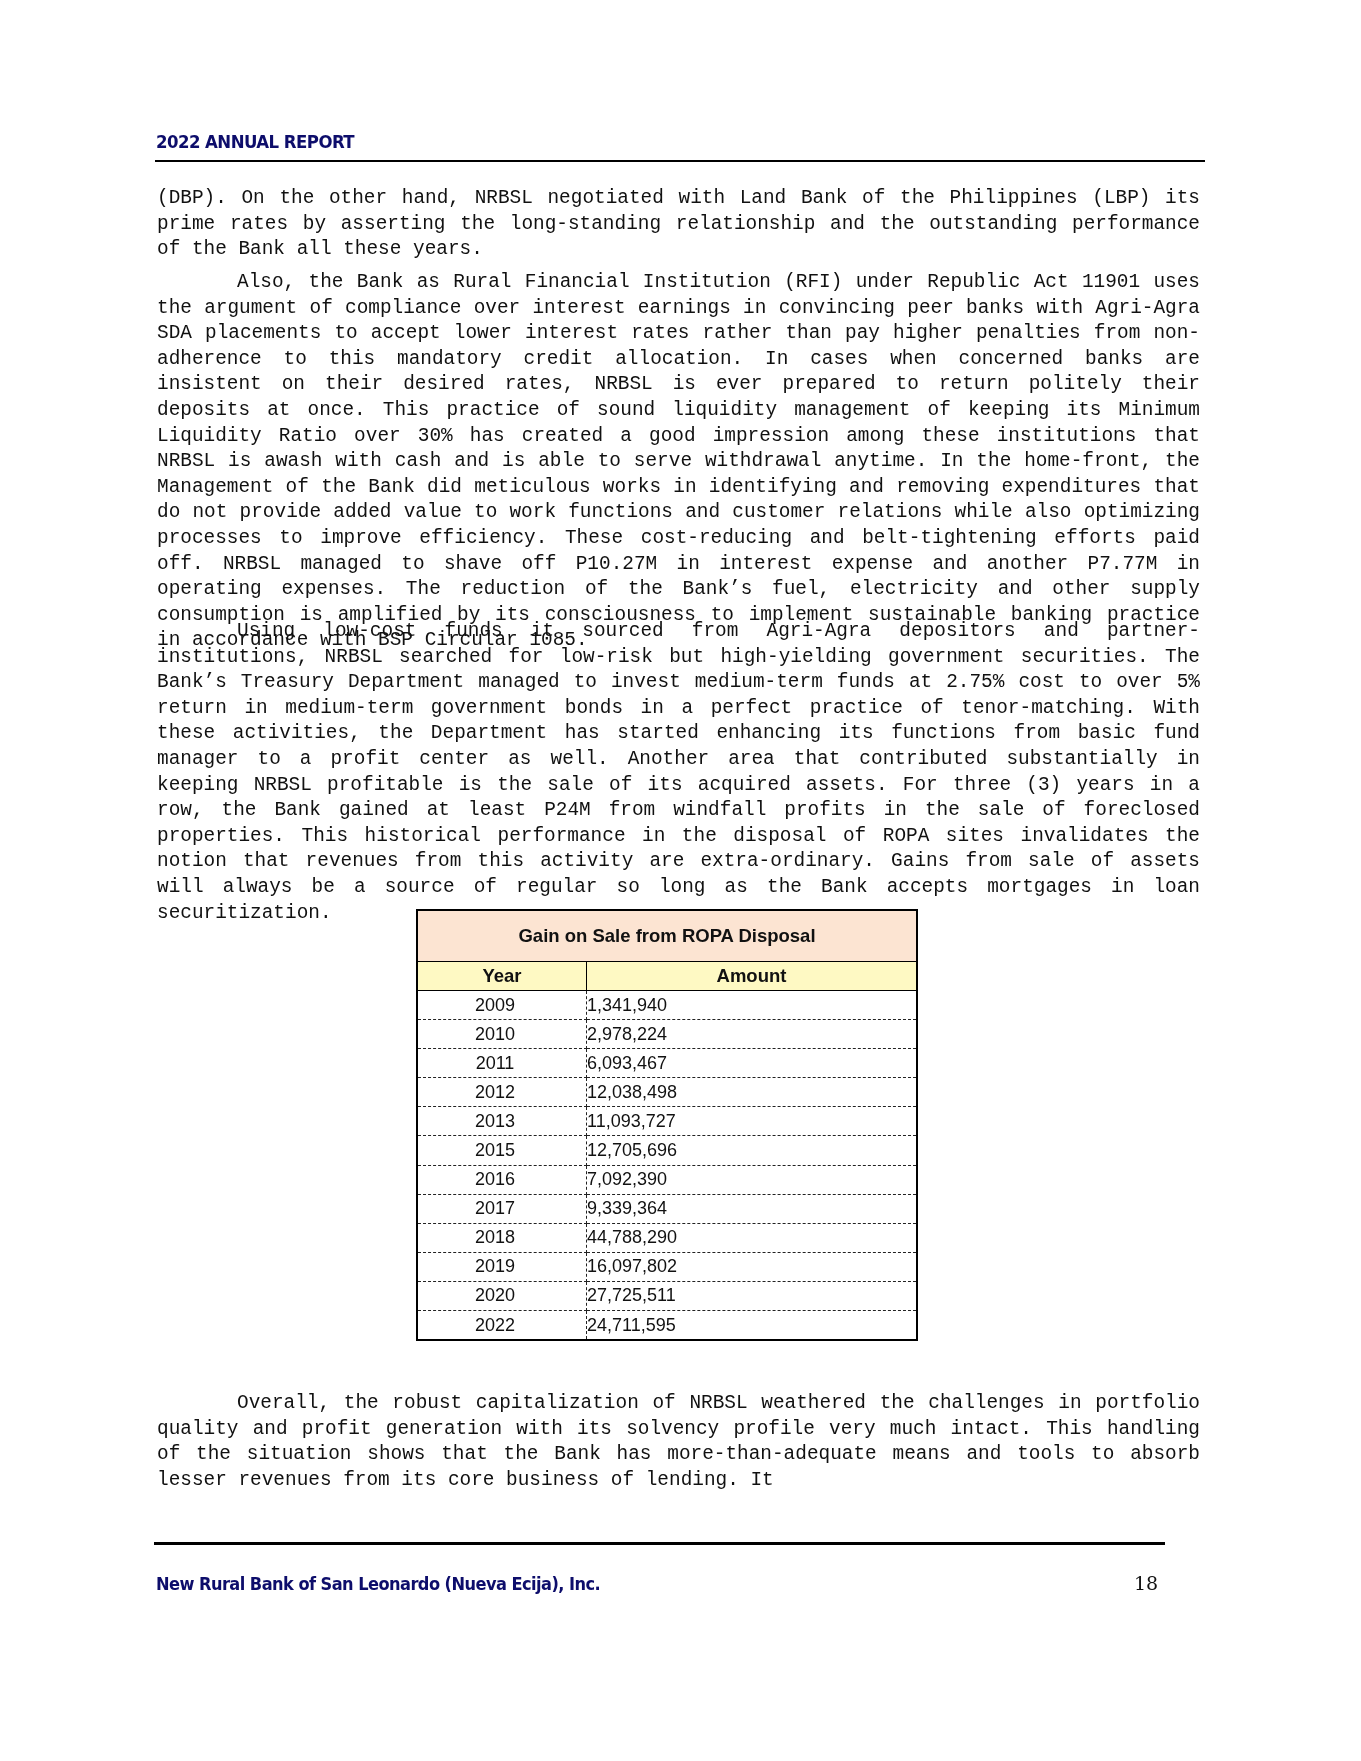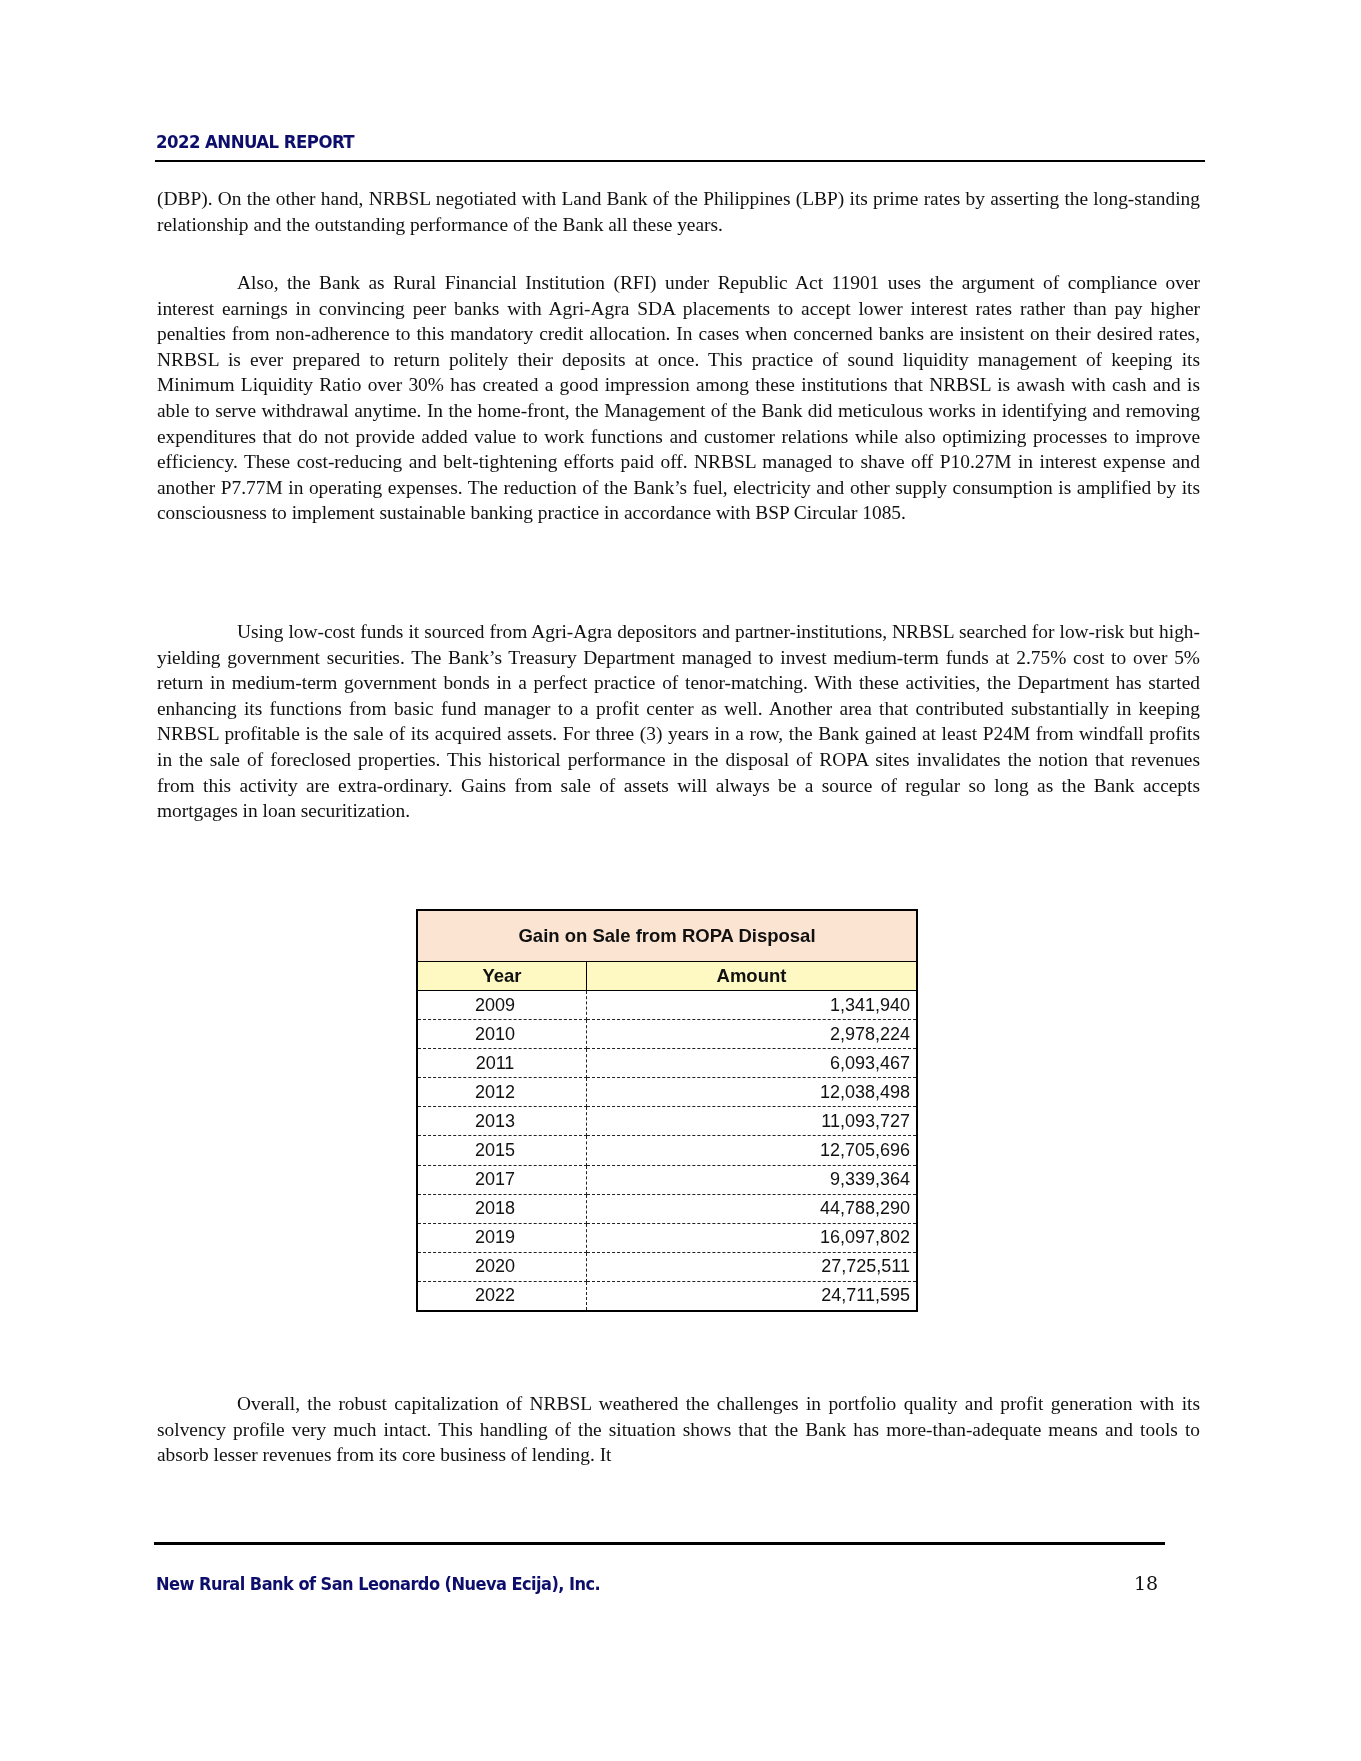--- a/index.html
+++ b/index.html
@@ -6,21 +6,21 @@
   body { width: 1361px; height: 1761px; position: relative; overflow: hidden; }
   .page { position: absolute; left: 0; top: 0; width: 1361px; height: 1697px; background: #fff; }
   .running-header {
     position: absolute; left: 156px; top: 131px;
     font-family: "DejaVu Sans", sans-serif; font-weight: bold; font-size: 18px;
     color: #0d0d6b; letter-spacing: -0.6px; transform: scaleX(0.92); transform-origin: left top;
   }
   .header-rule { position: absolute; left: 155px; top: 160px; width: 1050px; height: 2px; background: #000; }
   .body-text {
     position: absolute; left: 157px; width: 1043px;
-    font-family: Liberation Serif, serif; font-size: 19.4px; line-height: 25.6px;
+    font-family: Liberation Mono, monospace; font-size: 19.4px; line-height: 25.6px;
     color: #111; text-align: justify; text-align-last: left; margin: 0;
   }
   .indent { text-indent: 80px; }
   #p1 { top: 186px; }
   #p2 { top: 262px; margin-top: 8px; }
   #p3 { top: 619px; }
   #p4 { top: 1391px; }
 
   .ropa-table {
     position: absolute; left: 416px; top: 909px; width: 502px;
@@ -33,21 +33,21 @@
     border-bottom: 1px solid #000; font-size: 18.5px;
   }
   .ropa-table .head-cell {
     height: 28px; background: #fef9c3; font-weight: bold; text-align: center;
     border-bottom: 1px solid #000; font-size: 18.5px;
   }
   .ropa-table .head-year { border-right: 1px solid #000; width: 168px; }
   .ropa-table td { height: 28.1px; border-bottom: 1px dashed #222; }
   .ropa-table tr:last-child td { border-bottom: none; }
   .ropa-table td.year { text-align: center; border-right: 1px dashed #222; width: 168px; padding-right: 14px; box-sizing: border-box; }
-  .ropa-table td.amount { text-align: right; padding-right: 6px; }
+  .ropa-table td.amount { padding-right: 6px; }
 
   .footer-rule { position: absolute; left: 154px; top: 1542px; width: 1011px; height: 3px; background: #000; }
   .footer-org {
     position: absolute; left: 156px; top: 1573px;
     font-family: "DejaVu Sans", sans-serif; font-weight: bold; font-size: 18px;
     color: #0d0d6b; letter-spacing: -0.6px; transform: scaleX(0.9); transform-origin: left top;
   }
   .page-number {
     position: absolute; left: 1134px; top: 1572px;
     font-family: "DejaVu Serif", serif; font-size: 19px; color: #111;
@@ -94,20 +94,24 @@
         </tr>
         <tr>
           <td class="year">2013</td>
           <td class="amount">11,093,727</td>
         </tr>
         <tr>
           <td class="year">2015</td>
           <td class="amount">12,705,696</td>
         </tr>
         <tr>
+          <td class="year">2016</td>
+          <td class="amount">7,092,390</td>
+        </tr>
+        <tr>
           <td class="year">2017</td>
           <td class="amount">9,339,364</td>
         </tr>
         <tr>
           <td class="year">2018</td>
           <td class="amount">44,788,290</td>
         </tr>
         <tr>
           <td class="year">2019</td>
           <td class="amount">16,097,802</td>

